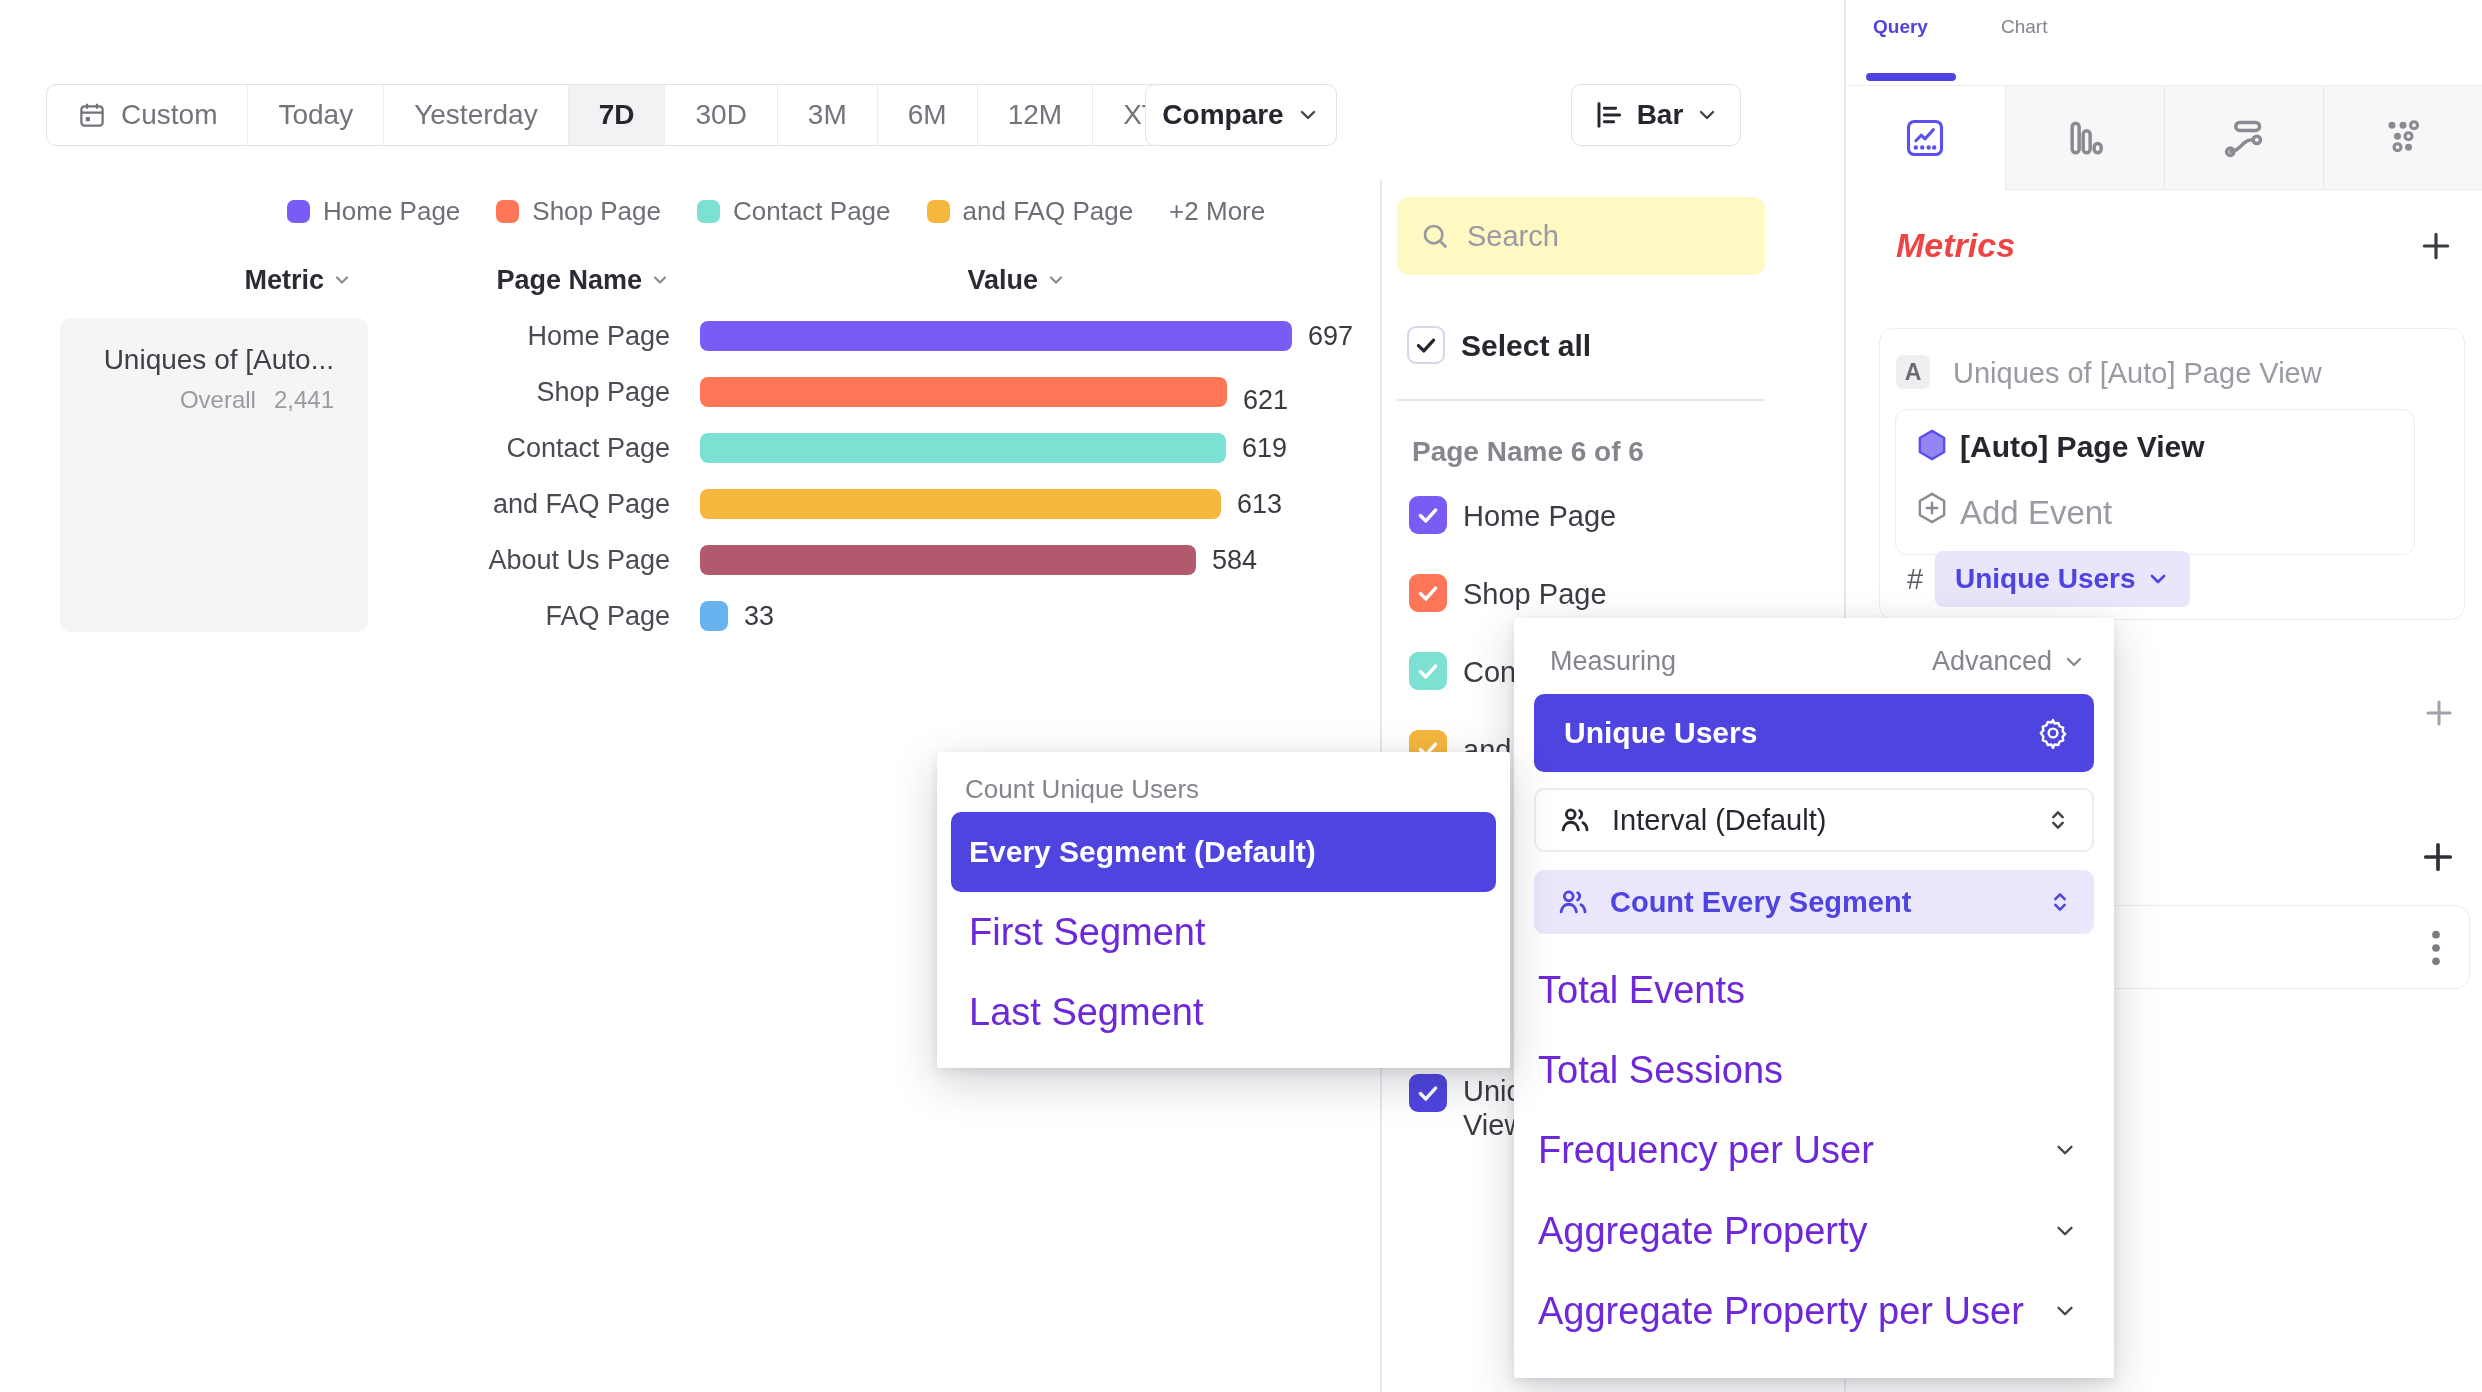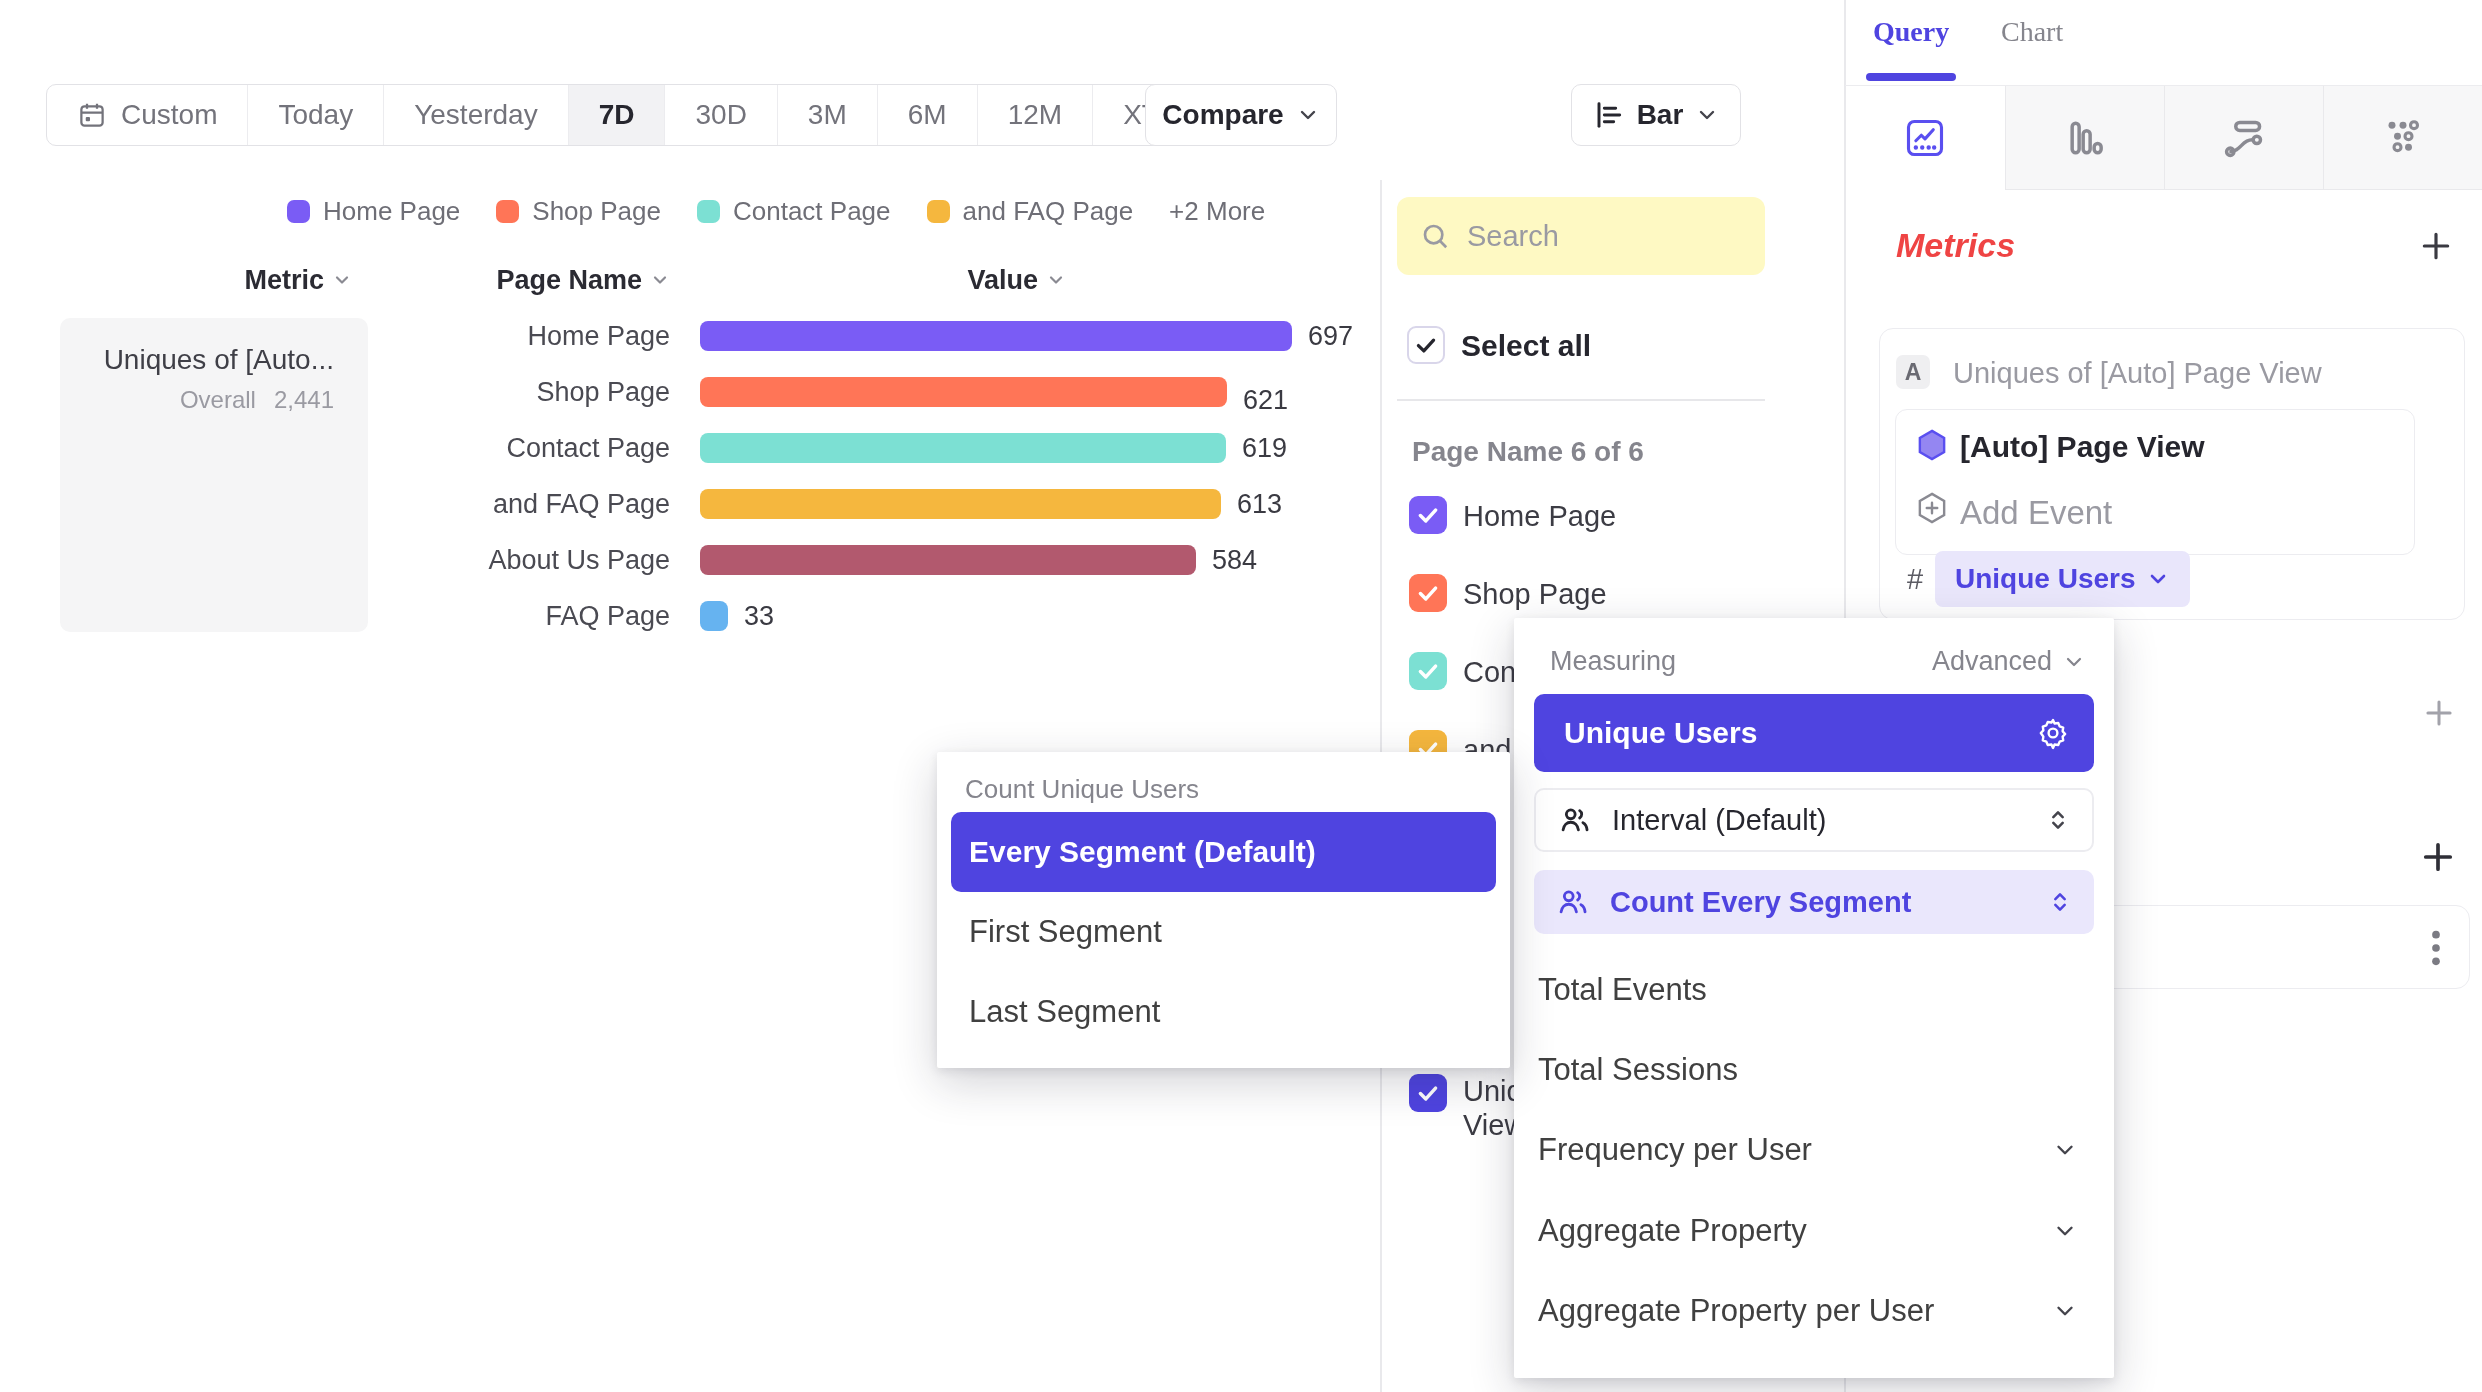--- a/index.html
+++ b/index.html
@@ -56,25 +56,25 @@
   .cbox.plain { background:#fff; border:2px solid #d9d6ea; }
   .cblabel { font-size:29px; color:#3c3c44; line-height:40px; }
   .grouplabel { font-size:28px; font-weight:700; color:#85858d; }
 
   
   .popup { background:#fff; border-radius:2px;
            box-shadow:0 14px 46px rgba(30,30,50,.20), 0 3px 10px rgba(30,30,50,.10); }
   .ptitle { font-size:26px; color:#85858d; }
   .selbtn { background:#4f44e0; border-radius:10px; color:#fff; font-weight:700; font-size:30px;
             display:flex; align-items:center; }
-  .mitem { font-size:31px; color:#404040; line-height:56px; cursor:pointer; }
+  .mitem { font-size:38px; color:#6d28d9; line-height:56px; cursor:pointer; }
   .prow { border-radius:10px; display:flex; align-items:center; font-size:29px; }
 
   
-  .qtab { font-size:28px; cursor:pointer;font-family:Liberation Serif, serif; }
+  .qtab { font-size:19px; cursor:pointer; }
   .icontab { height:104px; display:flex; align-items:center; justify-content:center; cursor:pointer; }
   .icontab.gray { background:#f7f7f8; border-left:1px solid #e9e9ec; border-bottom:1px solid #e9e9ec; }
   .card { border:1.5px solid #ececf0; border-radius:14px; background:#fff; }
   .pill { background:#e9e6fb; border-radius:8px; color:#4f44e0; font-weight:700; font-size:28px;
           display:flex; align-items:center; gap:10px; padding:0 20px; height:56px; }
 </style>
 </head>
 <body>
 
 <div class="abs seg-group">

